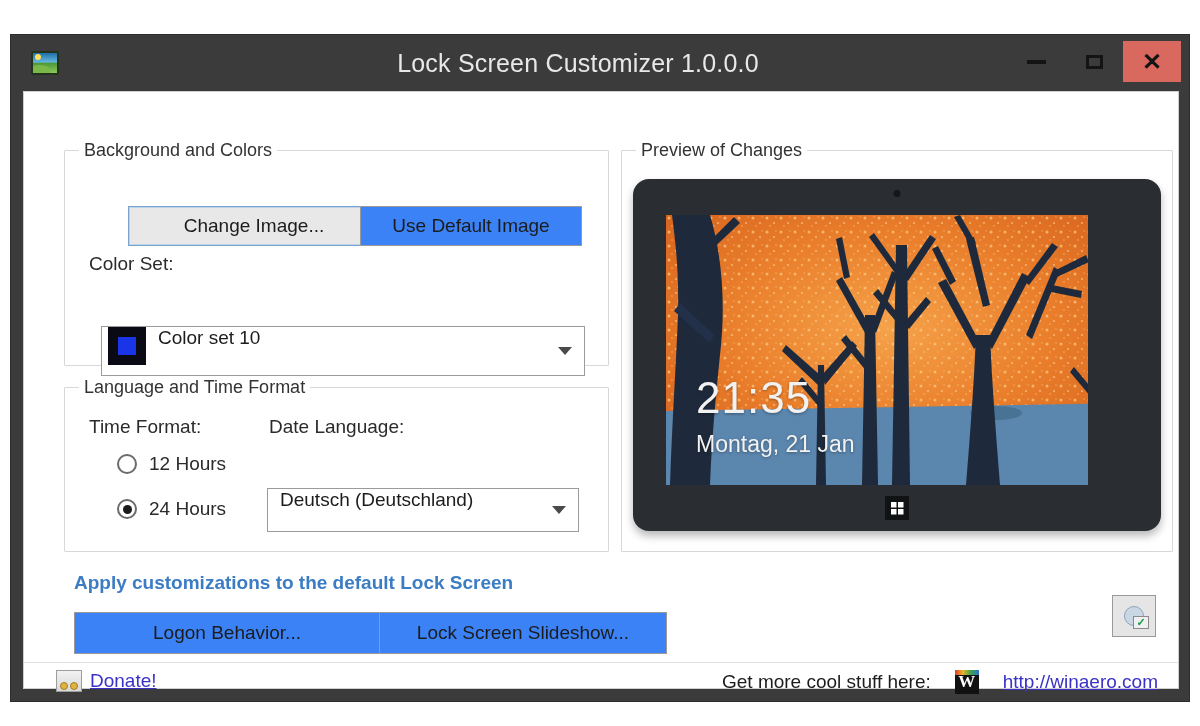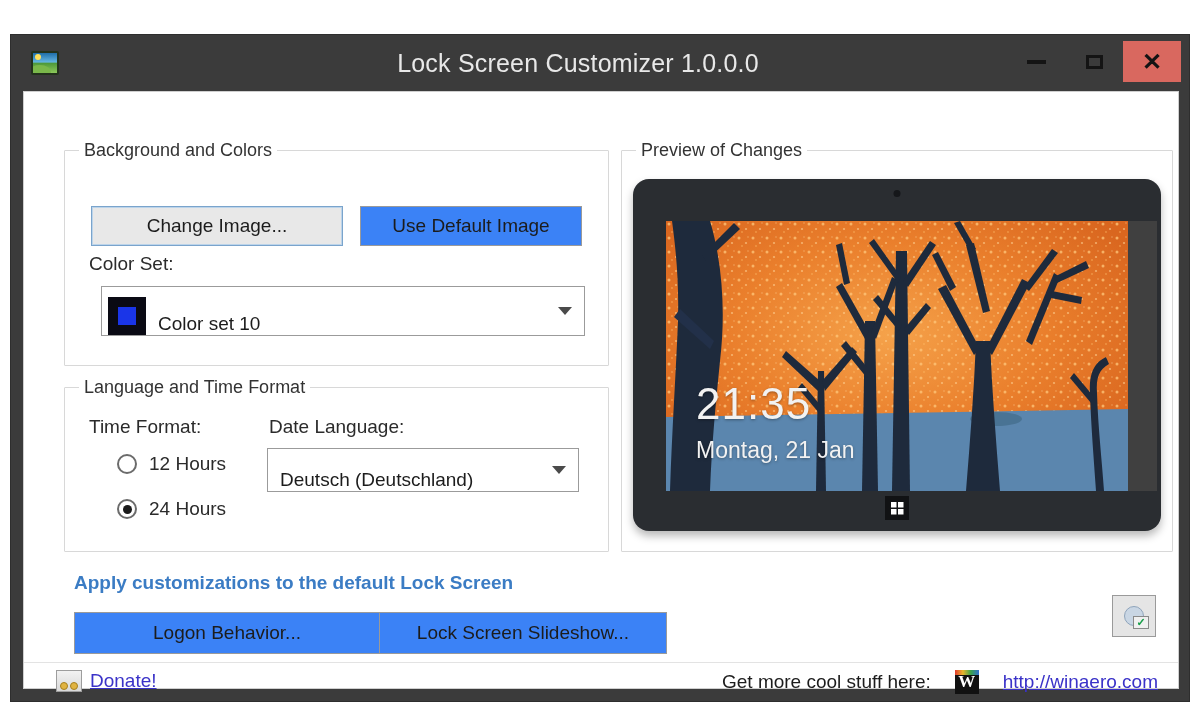--- a/index.html
+++ b/index.html
@@ -131,32 +131,34 @@
     font-size: 19px;
     font-family: "Liberation Sans", sans-serif;
     display: flex; align-items: center; justify-content: center;
     box-sizing: border-box;
     cursor: default;
   }
   .btn.focused {
     border: 1px solid #7aa4cc;
     box-shadow: 0 0 0 1px #bcd4ea inset;
     background: #e8e8e8;
+    margin-left: 37px;
   }
 
   
   .combo {
     position: absolute;
     background: #ffffff;
     border: 1px solid #9b9b9b;
     box-sizing: border-box;
-    display: flex; align-items: flex-end;
+    display: flex; align-items: flex-start;
     font-size: 19px;
     color: #1c1c1c;
     cursor: default;
+    margin-top: 40px;
   }
   .combo .chev {
     position: absolute;
     right: 12px; top: 50%;
     transform: translateY(-50%);
     width: 0; height: 0;
     border-left: 7px solid transparent;
     border-right: 7px solid transparent;
     border-top: 8px solid #4a4a4a;
   }
@@ -305,24 +307,24 @@
     position: absolute;
     left: 11px; top: 28px;
     width: 528px; height: 352px;
     background: #2a2d31;
     border-radius: 16px;
     box-shadow: 0 5px 9px rgba(0,0,0,0.28);
     box-sizing: border-box;
   }
   .tablet-screen {
     position: absolute;
-    left: 33px; top: 42px;
-    width: 491px; height: 270px;
+    left: 33px; top: 36px;
+    width: 422px; height: 270px;
     overflow: hidden;
-    background: #404040;
+    background: #15803d;
   }
   .cam {
     position: absolute;
     left: 50%; top: 11px;
     transform: translateX(-50%);
     width: 7px; height: 7px;
     border-radius: 50%;
     background: #15171a;
   }
   .winbtn {

